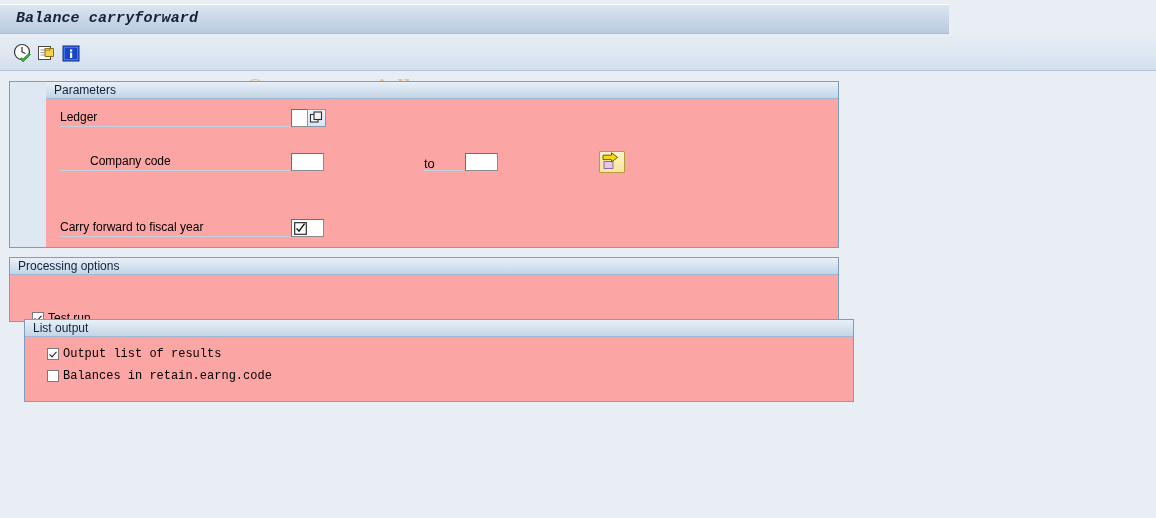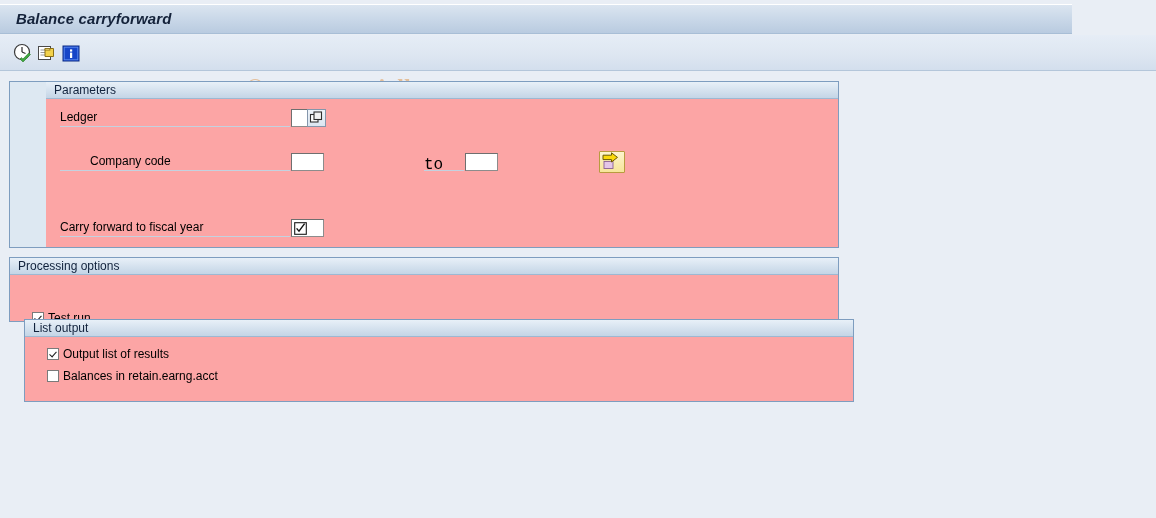--- a/index.html
+++ b/index.html
@@ -14,25 +14,26 @@
     font-size: 12px;
     color: #000000;
     overflow: hidden;
     position: relative;
   }
 
   
   #titlebar {
     position: absolute;
     left: 0; top: 4px;
-    width: 1072px; height: 30px;
+    width: 949px; height: 30px;
     background: linear-gradient(to bottom, #dbe5f0 0%, #cbd9e9 45%, #b9cbe0 100%);
     border-top: 1px solid #ffffff;
     border-bottom: 1px solid #a8bed6;
     box-sizing: border-box;
+    font-family: Liberation Mono, monospace;
   }
   #titlebar .title-text {
     position: absolute;
     left: 16px; top: 5px;
     font-size: 15px;
     font-weight: bold;
     font-style: italic;
     color: #14223a;
     letter-spacing: 0.1px;
   }
@@ -94,21 +95,21 @@
     background: #fca5a5;
   }
 
   #panel-parameters { top: 81px; padding-left: 36px; }
   #panel-parameters .panel-body { height: 148px; }
 
   #panel-processing { top: 257px; }
   #panel-processing .panel-body { height: 46px; }
 
   #panel-listoutput { top: 319px; margin-left: 15px; }
-  #panel-listoutput .panel-body { height: 64px; }
+  #panel-listoutput .panel-body { height: 64px; font-family: Liberation Mono, monospace; }
 
   
   .field-row {
     position: absolute;
     left: 0;
   }
   .field-label {
     position: absolute;
     left: 14px;
     font-size: 12px;
@@ -136,22 +137,21 @@
   }
   .f4-btn {
     position: absolute;
     background: linear-gradient(to bottom,#eef3f9 0%, #dce6f1 100%);
     border: 1px solid #8496ab;
     box-sizing: border-box;
     cursor: pointer;
   }
   .to-text {
     position: absolute;
-    font-size: 16px;
-    font-family: Liberation Mono, monospace;
+    font-size: 13px;
   }
   .multi-btn {
     position: absolute;
     background: linear-gradient(to bottom,#fdf4cd 0%, #f6e59a 100%);
     border: 1px solid #b89b3f;
     box-sizing: border-box;
     cursor: pointer;
     border-radius: 1px;
   }
 
@@ -283,16 +283,16 @@
 
 <div class="panel" id="panel-listoutput">
   <div class="panel-head">List output</div>
   <div class="panel-body">
     <div class="cb-row" style="top:9px;">
       <span class="cb-box checked"></span>
       <span class="cb-label">Output list of results</span>
     </div>
     <div class="cb-row" style="top:31px;">
       <span class="cb-box"></span>
-      <span class="cb-label">Balances in retain.earng.acct</span>
+      <span class="cb-label">Balances in retain.earng.code</span>
     </div>
   </div>
 </div>
 
 </body></html>

